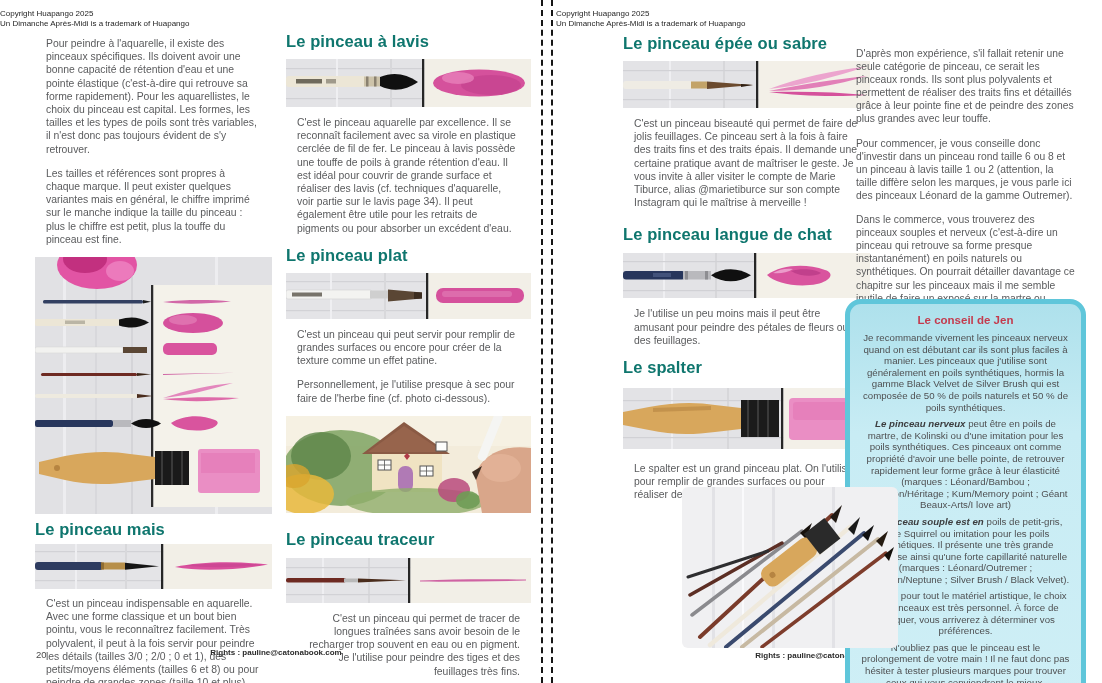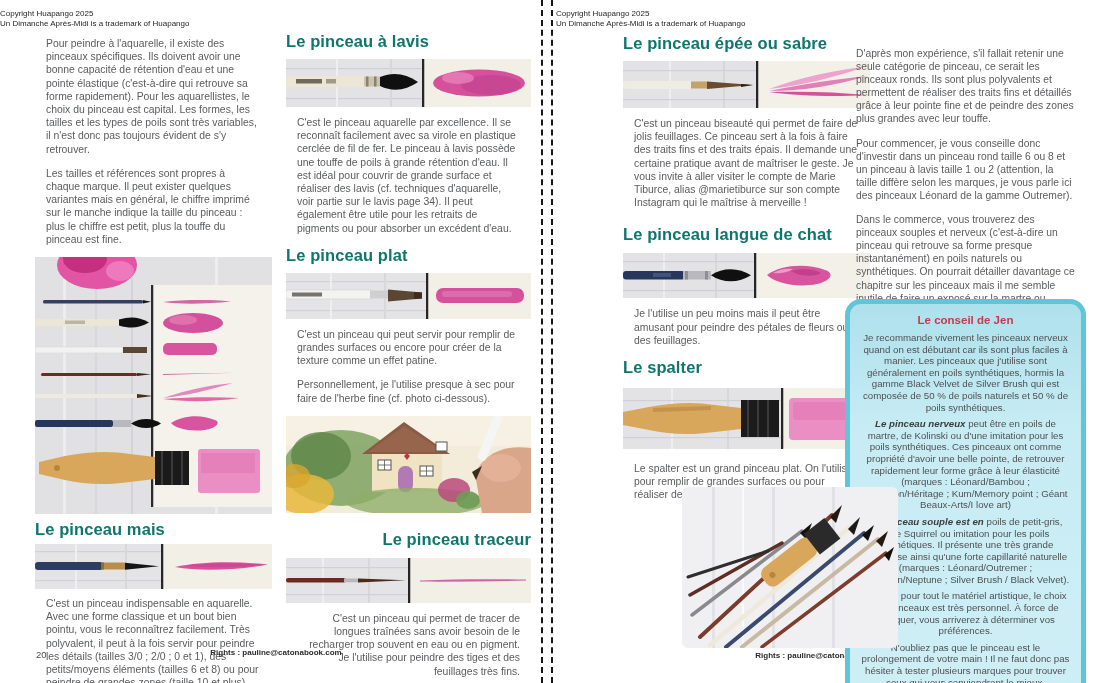--- a/index.html
+++ b/index.html
@@ -199,21 +199,21 @@
         <ellipse cx="130" cy="86" rx="70" ry="14" fill="#8fae6a" opacity="0.8"></ellipse>
         <ellipse cx="168" cy="74" rx="16" ry="12" fill="#b84a7d" opacity="0.85"></ellipse>
         <ellipse cx="182" cy="84" rx="12" ry="9" fill="#6f9c55" opacity="0.9"></ellipse>
         <path d="M196 97 L189 58 C198 38 218 28 245 32 L245 97 Z" fill="#d9a68a"></path>
         <ellipse cx="215" cy="52" rx="20" ry="14" fill="#e2b297" opacity="0.9"></ellipse>
         <rect x="200" y="-4" width="9" height="50" rx="4" fill="#f5f5f3" transform="rotate(22 204 20)"></rect>
         <polygon points="186,56 196,50 190,64" fill="#3a2b20"></polygon>
       </svg>
     </span>
 
-    <h2 class="sec" style="margin-top:17px;text-align:right;">Le pinceau traceur</h2>
+    <h2 class="sec" style="margin-top:17px;">Le pinceau traceur</h2>
 
     <span class="photo" style="margin-top:9px;">
       <svg width="245" height="45" viewBox="0 0 245 45">
         <rect width="245" height="45" fill="#e4e4e7"></rect>
         <rect x="36" width="2" height="45" fill="#efeff2"></rect>
           <rect x="82" width="2" height="45" fill="#d8d8db"></rect>
         <rect y="9" width="245" height="1.2" fill="#d2d2d6"></rect>
           <rect y="36" width="245" height="1.2" fill="#d2d2d6"></rect>
         <rect x="0" y="20" width="60" height="4.5" rx="2" fill="#6e2a22"></rect>
         <rect x="58" y="20.5" width="14" height="3.8" fill="#b9b9b9"></rect>

